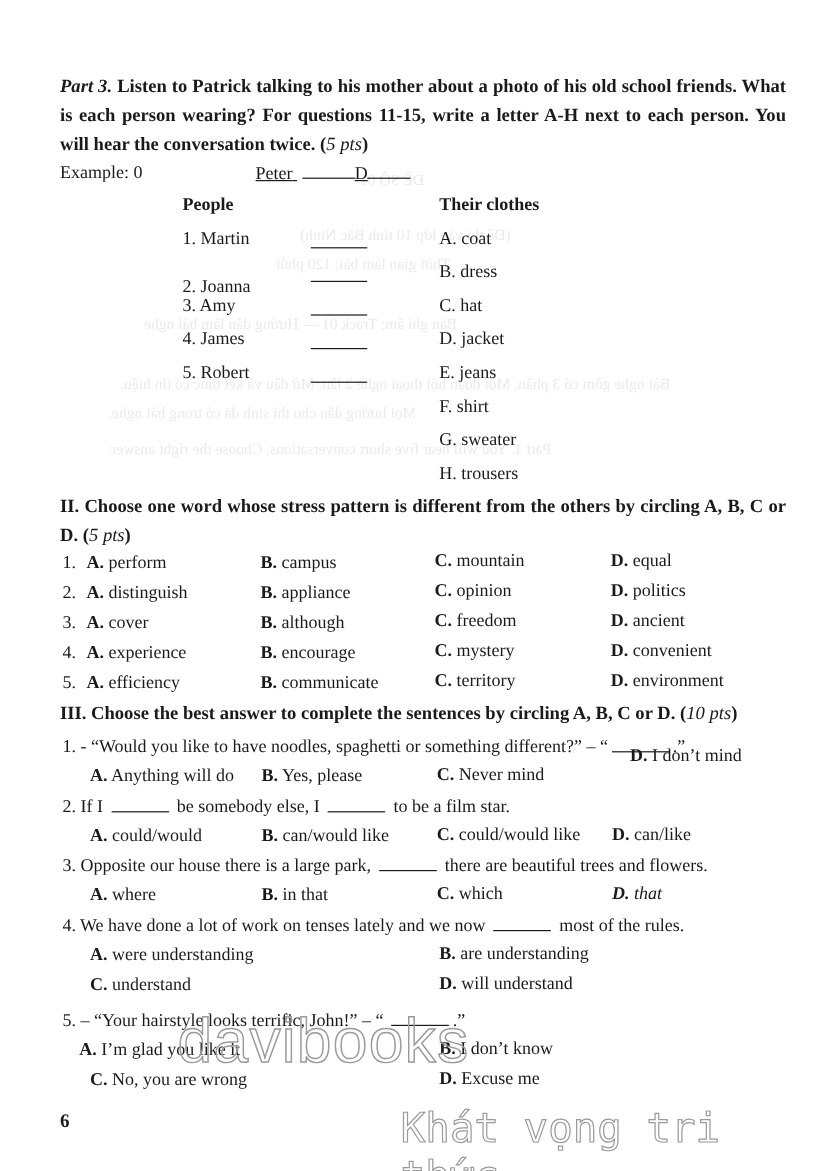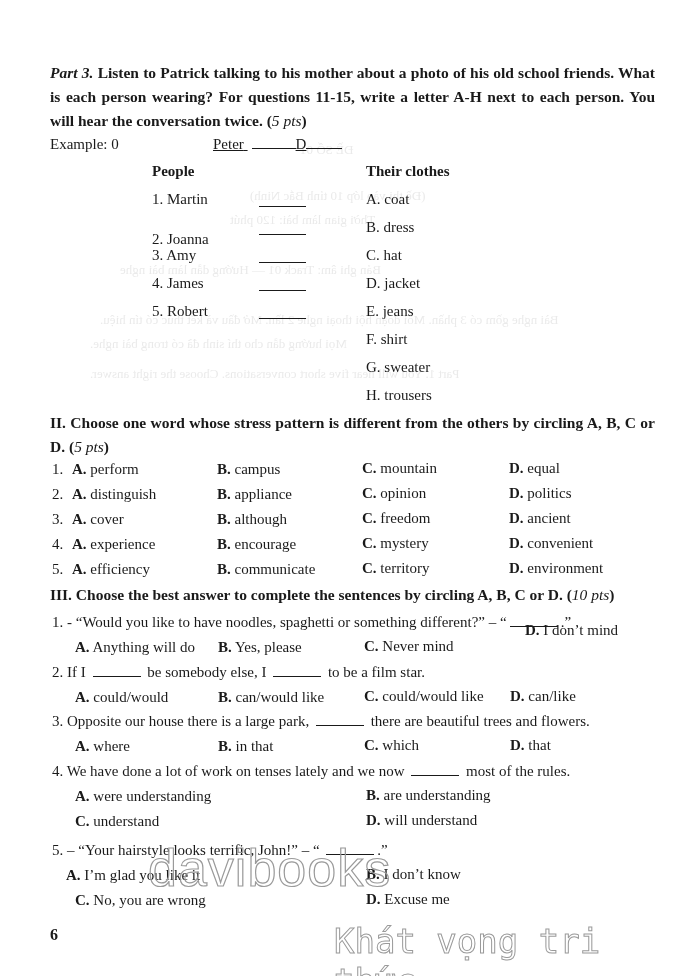--- a/index.html
+++ b/index.html
@@ -135,21 +135,21 @@
       <div class="ab t opt" style="left:510px;top:622px;margin-left:15px;"><span class="lt">D.</span> <span>I don’t mind</span></div>
       <div class="ab t" style="left:52px;top:664px;"><span>2. If I </span><span class="blank" style="width:48px;margin:0 3px;"></span><span> be somebody else, I </span><span class="blank" style="width:48px;margin:0 3px;"></span><span> to be a film star.</span></div>
       <div class="ab t opt" style="left:75px;top:689px;"><span class="lt">A.</span> <span>could/would</span></div>
       <div class="ab t opt" style="left:218px;top:689px;"><span class="lt">B.</span> <span>can/would like</span></div>
       <div class="ab t opt" style="left:364px;top:688px;"><span class="lt">C.</span> <span>could/would like</span></div>
       <div class="ab t opt" style="left:510px;top:688px;"><span class="lt">D.</span> <span>can/like</span></div>
       <div class="ab t" style="left:52px;top:713px;font-family:Liberation Serif, serif;"><span>3. Opposite our house there is a large park, </span><span class="blank" style="width:48px;margin:0 3px;"></span><span> there are beautiful trees and flowers.</span></div>
       <div class="ab t opt" style="left:75px;top:738px;"><span class="lt">A.</span> <span>where</span></div>
       <div class="ab t opt" style="left:218px;top:738px;"><span class="lt">B.</span> <span>in that</span></div>
       <div class="ab t opt" style="left:364px;top:737px;"><span class="lt">C.</span> <span>which</span></div>
-      <div class="ab t opt" style="left:510px;top:737px;"><span class="lt">D.</span> <span>that</span></div>
+      <div class="ab t opt" style="left:510px;top:737px;font-style:italic;"><span class="lt">D.</span> <span>that</span></div>
       <div class="ab t" style="left:52px;top:763px;"><span>4. We have done a lot of work on tenses lately and we now </span><span class="blank" style="width:48px;margin:0 3px;"></span><span> most of the rules.</span></div>
       <div class="ab t opt" style="left:75px;top:788px;"><span class="lt">A.</span> <span>were understanding</span></div>
       <div class="ab t opt" style="left:366px;top:787px;"><span class="lt">B.</span> <span>are understanding</span></div>
       <div class="ab t opt" style="left:75px;top:813px;"><span class="lt">C.</span> <span>understand</span></div>
       <div class="ab t opt" style="left:366px;top:812px;"><span class="lt">D.</span> <span>will understand</span></div>
       <div class="ab t" style="left:52px;top:842px;"><span>5. – “Your hairstyle looks terrific, John!” – “ </span><span class="blank" style="width:48px;margin:0 3px;"></span><span>.”</span></div>
       <div class="ab t opt" style="left:66px;top:867px;"><span class="lt">A.</span> <span>I’m glad you like it</span></div>
       <div class="ab t opt" style="left:366px;top:866px;"><span class="lt">B.</span> <span>I don’t know</span></div>
       <div class="ab t opt" style="left:75px;top:892px;"><span class="lt">C.</span> <span>No, you are wrong</span></div>
       <div class="ab t opt" style="left:366px;top:891px;"><span class="lt">D.</span> <span>Excuse me</span></div>

